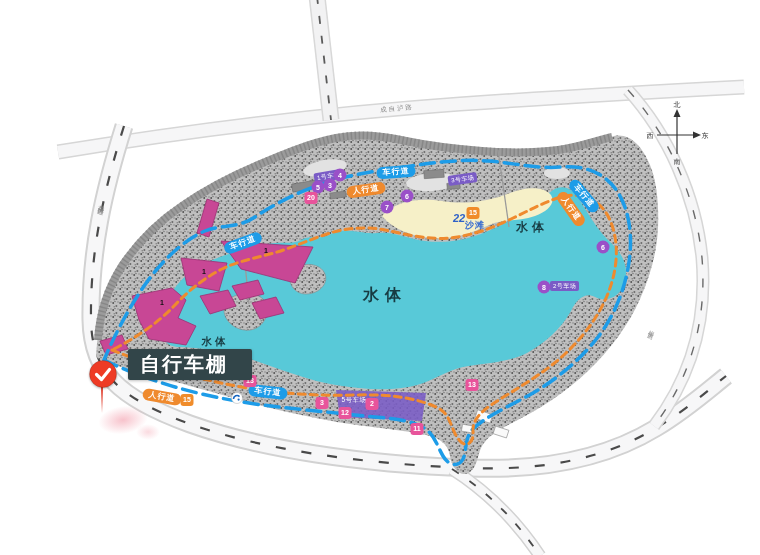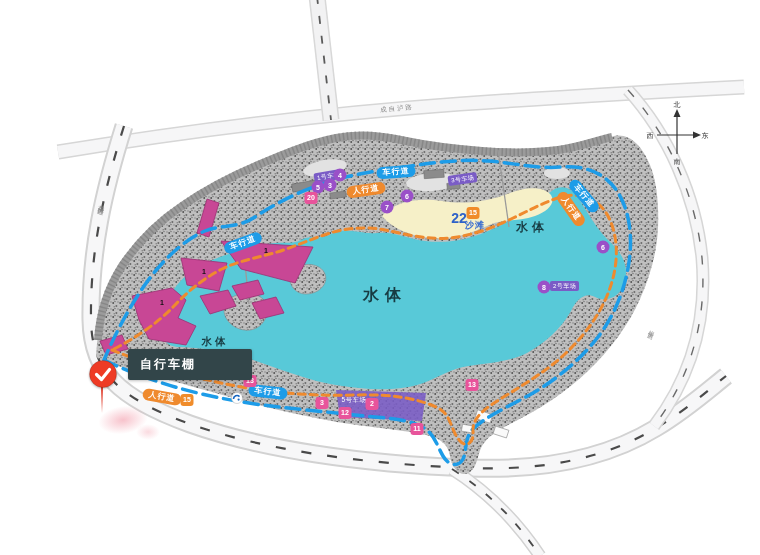--- a/index.html
+++ b/index.html
@@ -21,21 +21,21 @@
   .badge.org{border-radius:3px;background:var(--badge_orange);}
   
   .plab{position:absolute;background:var(--parking);color:#fff;font-size:6px;
         padding:1px 3px;border-radius:2px;white-space:nowrap;letter-spacing:.5px;line-height:8px;}
   
   .wlab{position:absolute;color:#173b42;font-weight:bold;letter-spacing:6px;white-space:nowrap;}
   .roadlab{position:absolute;color:#858585;font-size:6.5px;letter-spacing:2px;white-space:nowrap;}
   .vert{writing-mode:vertical-rl;letter-spacing:1px;}
   
   #callout{position:absolute;left:128px;top:349px;width:124px;height:31px;
-           background:var(--callout_bg);color:#fff;font-size:12px;font-weight:bold;
+           background:var(--callout_bg);color:#fff;font-size:20px;font-weight:bold;
            line-height:31px;padding-left:12px;letter-spacing:2px;border-radius:2px;
            box-shadow:0 1px 3px rgba(0,0,0,.25);}
   #pin{position:absolute;left:88px;top:359px;width:30px;height:30px;filter:drop-shadow(0 1px 1px rgba(0,0,0,.3));}
   #pin-stem{position:absolute;left:101px;top:387px;width:2px;height:26px;
             background:linear-gradient(#e03a28,rgba(224,60,40,0));}
   .scribble{position:absolute;border-radius:50%;
             background:radial-gradient(ellipse at center,rgba(238,120,140,.45),rgba(238,120,140,0) 70%);}
   .bnum{position:absolute;color:#101010;font-size:7px;font-weight:bold;}
 </style>
 </head>
@@ -158,21 +158,21 @@
 
   <div class="roadlab ctr" style="left:397px;top:109px;transform:translate(-50%,-50%) rotate(-5deg);">成自泸路</div>
   <div class="roadlab vert" style="left:98px;top:200px;transform:rotate(14deg);">益州大道</div>
   <div class="roadlab vert" style="left:648px;top:326px;font-size:6px;opacity:.8;transform:rotate(18deg);">梓州大道</div>
 
   <div class="wlab ctr" style="left:385px;top:295px;font-size:16px;">水体</div>
   <div class="wlab ctr" style="left:532px;top:227px;font-size:12px;letter-spacing:4px;">水体</div>
   <div class="wlab ctr" style="left:215px;top:342px;font-size:10.5px;letter-spacing:3px;">水体</div>
 
   <div class="abs ctr" style="left:475px;top:225px;color:#3a6ed0;font-size:9px;font-weight:bold;letter-spacing:1px;">沙滩</div>
-  <div class="abs ctr" style="left:459px;top:218px;color:#2f62c8;font-size:14px;font-weight:bold;">22</div>
+  <div class="abs ctr" style="left:459px;top:218px;color:#2f62c8;font-size:11px;font-weight:bold;font-style:italic;">22</div>
 
   <div class="pill veh" style="left:396px;top:172px;transform:translate(-50%,-50%) rotate(-4deg);">车行道</div>
   <div class="pill veh" style="left:243px;top:243px;transform:translate(-50%,-50%) rotate(-20deg);">车行道</div>
   <div class="pill veh" style="left:584px;top:196px;transform:translate(-50%,-50%) rotate(50deg);">车行道</div>
   <div class="pill veh" style="left:268px;top:392px;transform:translate(-50%,-50%) rotate(6deg);">车行道</div>
   <div class="pill ped" style="left:366px;top:190px;transform:translate(-50%,-50%) rotate(-8deg);">人行道</div>
   <div class="pill ped" style="left:571px;top:209px;transform:translate(-50%,-50%) rotate(55deg);">人行道</div>
   <div class="pill ped" style="left:162px;top:397px;transform:translate(-50%,-50%) rotate(10deg);">人行道</div>
 
   <div class="plab" style="left:314px;top:171px;transform:rotate(-10deg);">1号车场</div>

